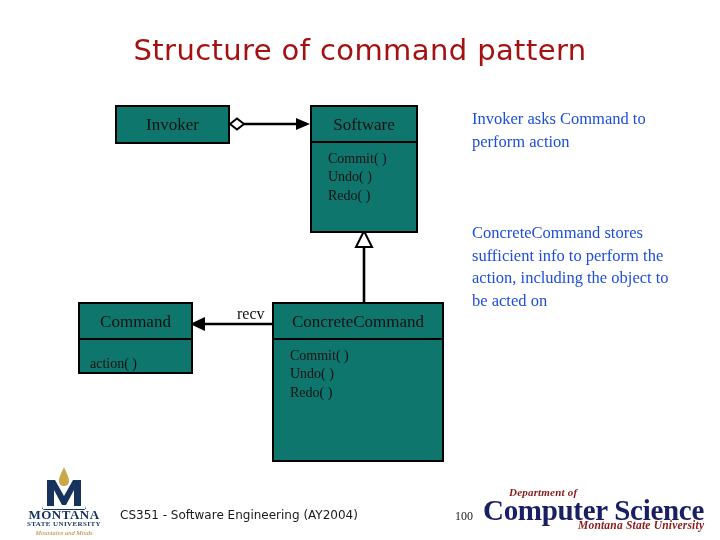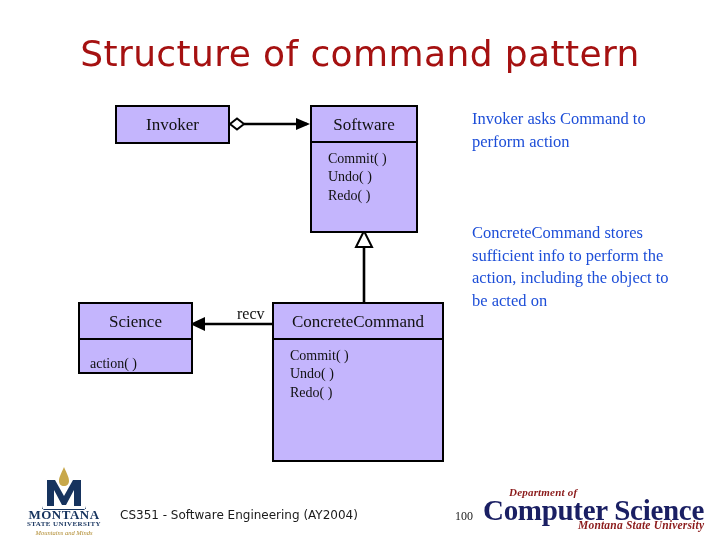--- a/index.html
+++ b/index.html
@@ -25,41 +25,41 @@
 
   
   #slide-title {
     position: absolute;
     left: 0;
     top: 33px;
     width: 720px;
     text-align: center;
     color: #A51111;
     font-family: "DejaVu Sans", sans-serif;
-    font-size: 36px;
+    font-size: 29px;
     font-weight: 400;
     letter-spacing: 0.4px;
     white-space: nowrap;
   }
 
   
   #diagram {
     position: absolute;
     left: 0; top: 0;
     width: 720px; height: 470px;
   }
   #diagram-svg {
     position: absolute;
     left: 0; top: 0;
   }
 
   
   .uml-box {
     position: absolute;
-    background: #c4b5fd;
+    background: #0f766e;
     border: 2px solid #000000;
     box-sizing: border-box;
   }
   .uml-header {
     text-align: center;
     font-size: 17px;
     color: #111111;
     line-height: 1;
     padding-top: 9px;
     padding-bottom: 8px;
@@ -240,21 +240,21 @@
       <div class="uml-header">Software</div>
       <div class="uml-divider"></div>
       <div class="uml-ops">
         <div class="uml-op">Commit( )</div>
         <div class="uml-op">Undo( )</div>
         <div class="uml-op">Redo( )</div>
       </div>
     </div>
 
     <div class="uml-box" style="left:78px; top:302px; width:115px; height:72px;">
-      <div class="uml-header">Science</div>
+      <div class="uml-header">Command</div>
       <div class="uml-divider"></div>
       <div class="uml-ops uml-ops-compact">
         <div class="uml-op">action( )</div>
       </div>
     </div>
 
     <div class="uml-box" style="left:272px; top:302px; width:172px; height:160px;">
       <div class="uml-header">ConcreteCommand</div>
       <div class="uml-divider"></div>
       <div class="uml-ops">

